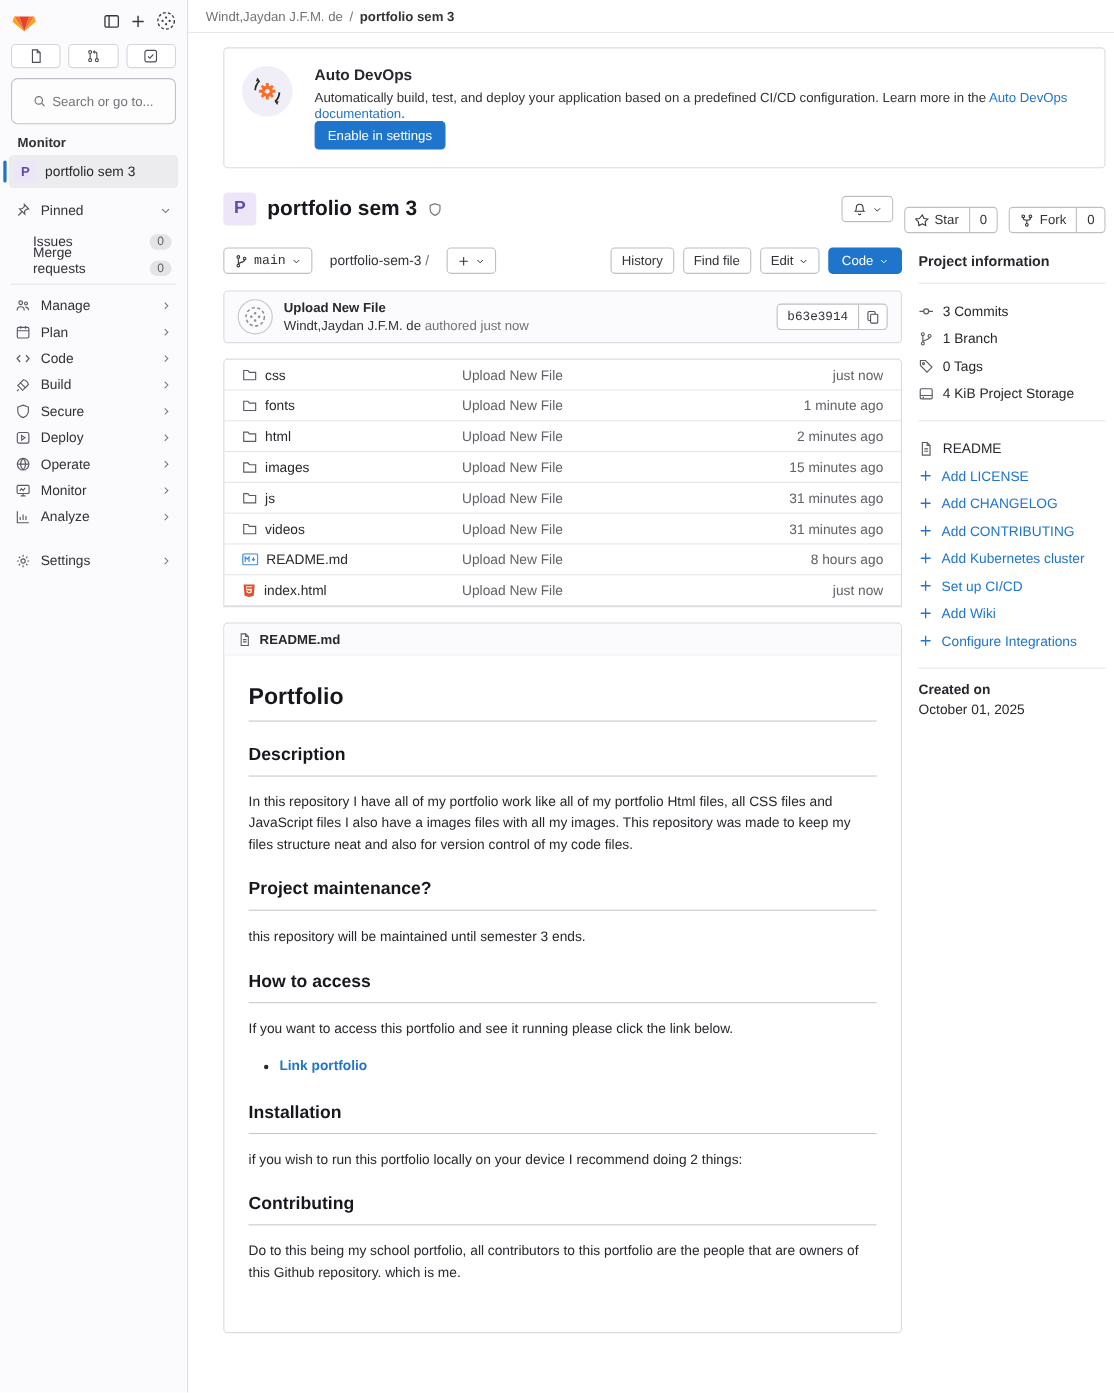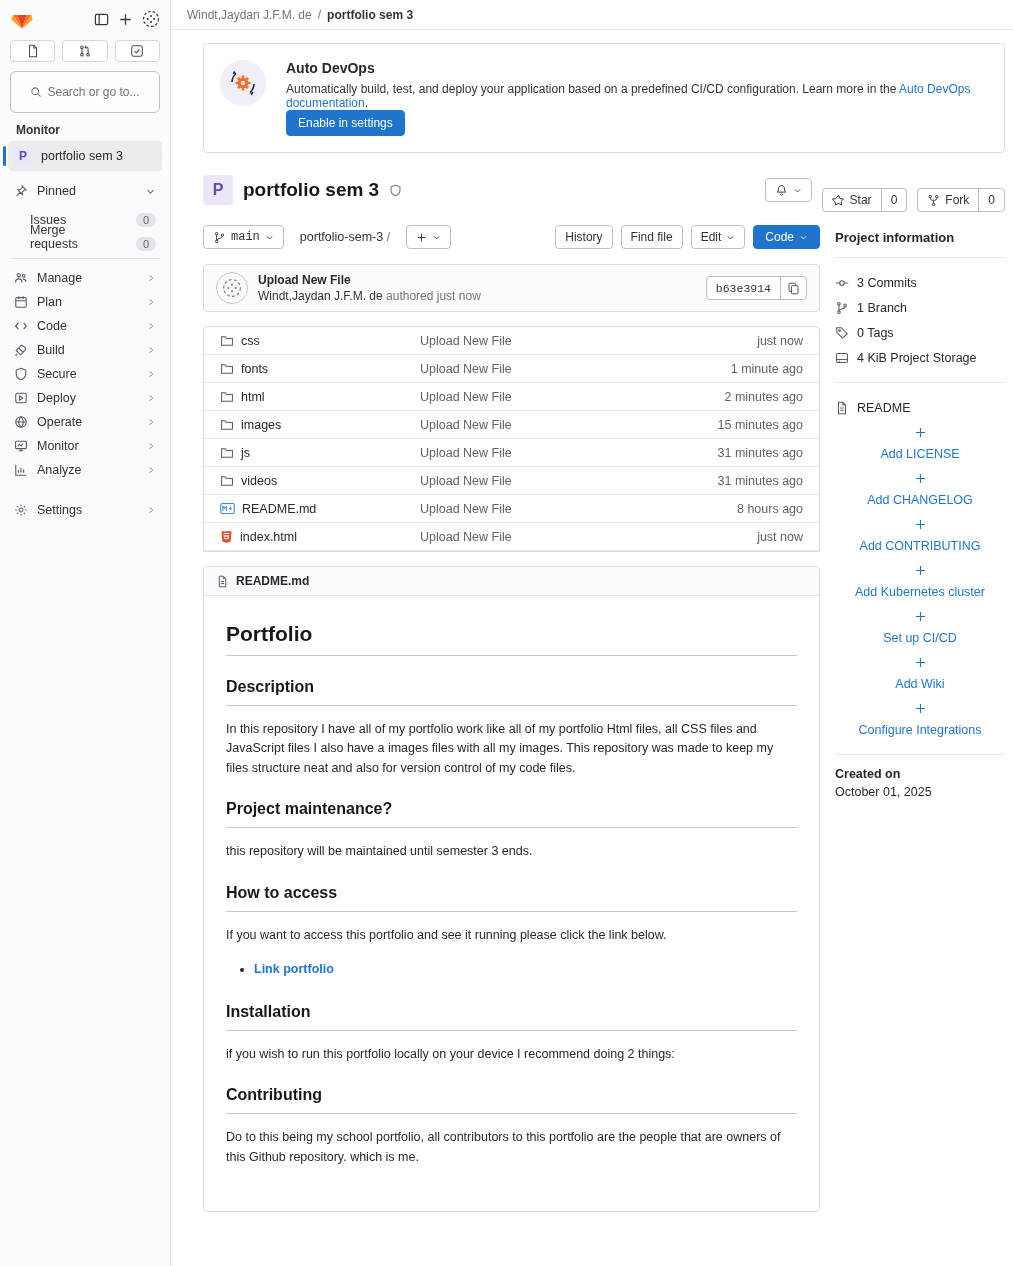--- a/index.html
+++ b/index.html
@@ -106,21 +106,21 @@
   .readme-body h1 { font-size:21px; font-weight:700; padding-bottom:9px; border-bottom:1px solid #c9c8cf; margin-bottom:18px; color:#18171d; }
   .readme-body h2 { font-size:16px; font-weight:700; padding-bottom:9px; border-bottom:1px solid #c9c8cf; margin:22px 0 14px 0; color:#18171d; }
   .readme-body p { font-size:12.5px; line-height:1.55; color:#28272d; margin-bottom:14px; }
   .readme-body ul { margin:0 0 14px 28px; font-size:12.5px; line-height:1.75; color:#28272d;font-weight:bold; }
   .readme-body a { color:#1f75cb; text-decoration:none; cursor:pointer; }
 
   
   .info-title { font-weight:700; font-size:13px; color:#28272d; padding:6px 0 12px 0; }
   .info-divider { border-top:1px solid #e7e6ea; }
   .info-stat { display:flex; align-items:center; gap:8px; padding:5.5px 0; color:#28272d; cursor:pointer; }
-  .info-link { display:flex; align-items:center; gap:8px; padding:5.5px 0; color:#1f75cb; cursor:pointer;flex-direction:column; }
+  .info-link { display:flex; align-items:center; gap:8px; padding:5.5px 0; color:#1f75cb; cursor:pointer; }
   .info-link .i16 { color:#1f75cb; }
   .created-label { font-weight:700; margin-top:12px; }
   .created-date { color:#28272d; margin-top:4px; }
   .mt12 { margin-top:12px; }
 </style>
 </head>
 <body>
 
 <div class="page">
 

